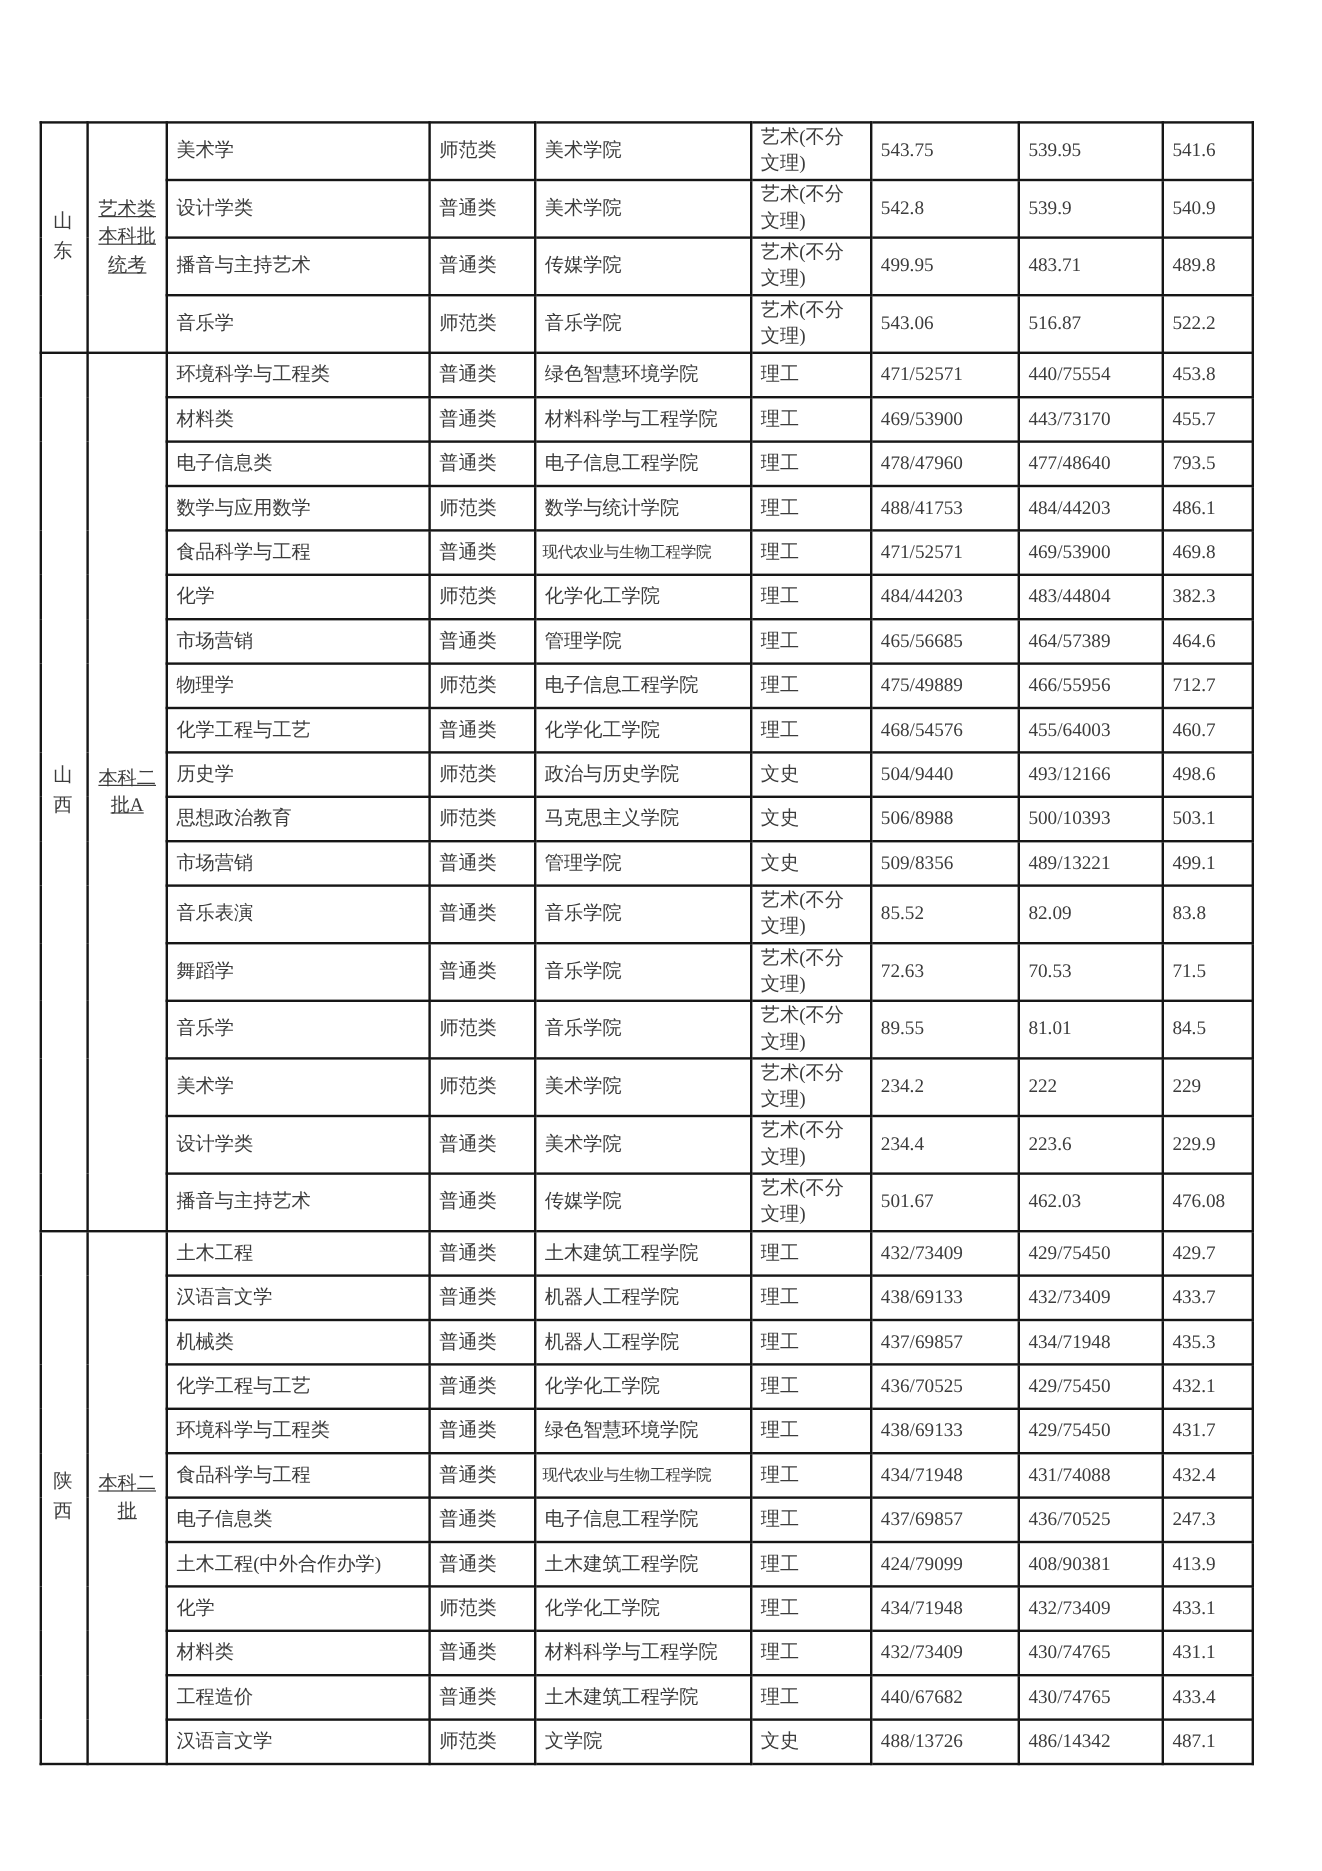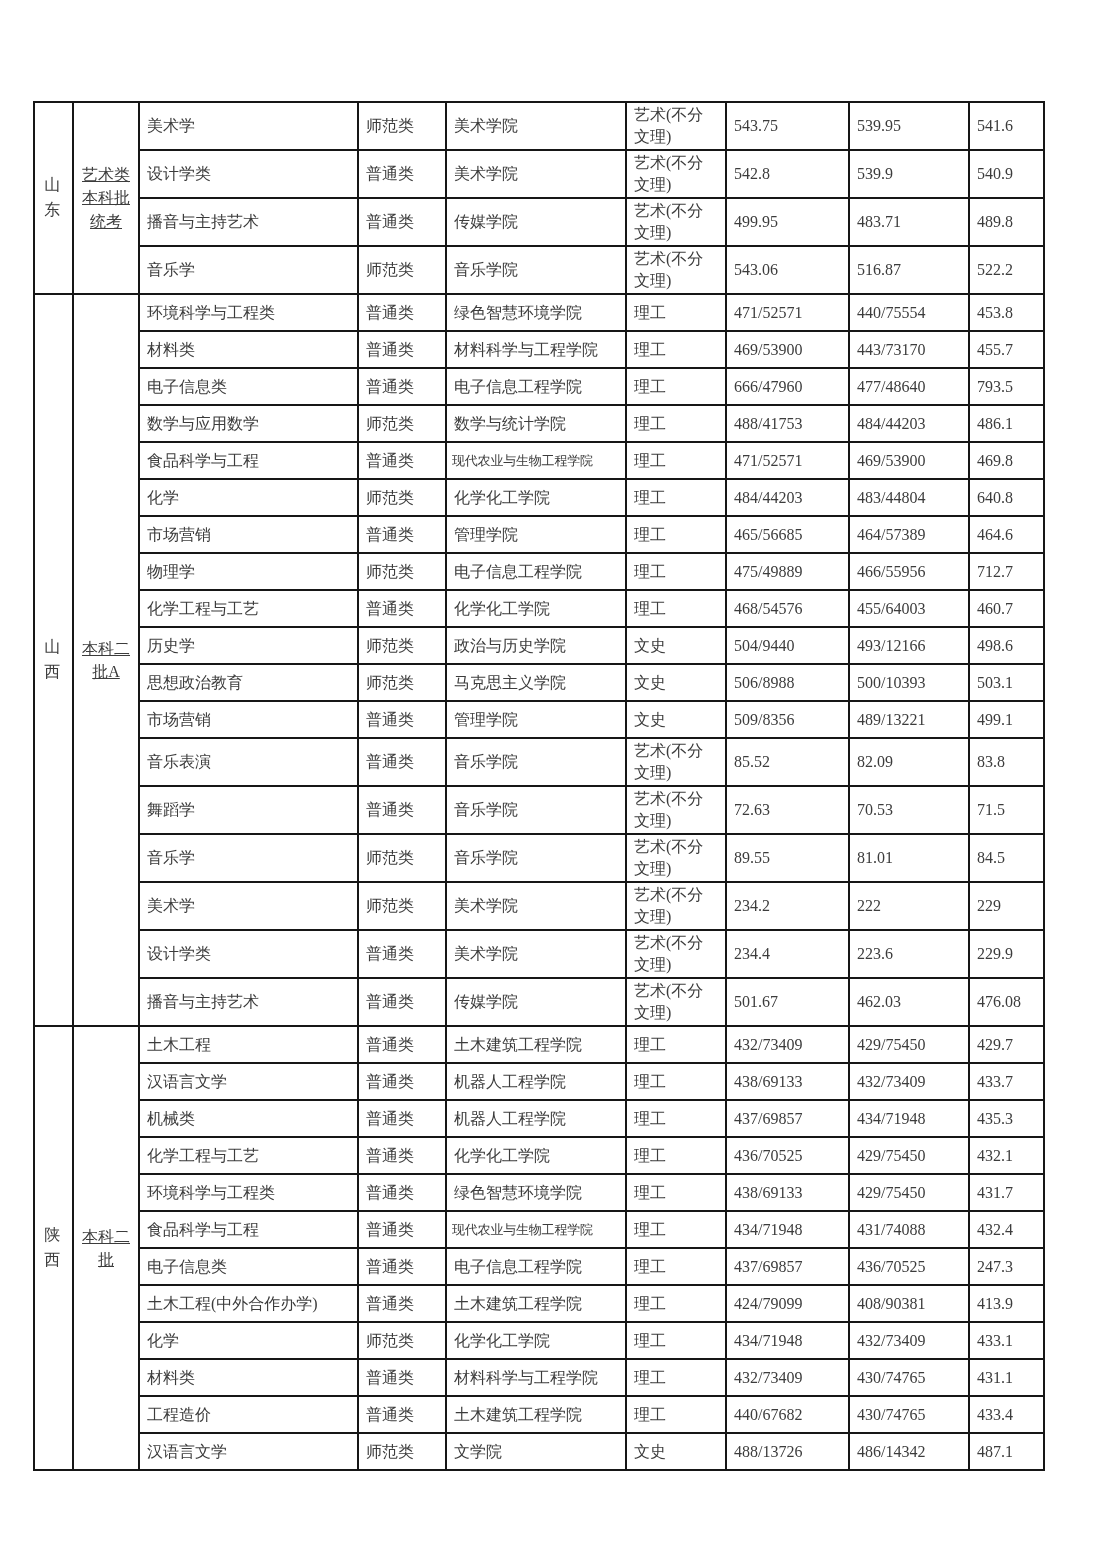--- a/index.html
+++ b/index.html
@@ -55,21 +55,21 @@
     padding: 0 3px;
     line-height: 1.45;
     text-decoration: underline;
   }
   td.cat {
     padding-right: 14px;
     margin-top: 22px;
   }
   td.cond {
     font-size: 13px;
-    font-family: Liberation Sans, sans-serif;
+    font-family: Liberation Mono, monospace;
     letter-spacing: -0.2px;
     padding-left: 5px;
     padding-right: 2px;
   }
 </style>
 </head>
 <body>
 
 <div class="page">
   <table class="score-table">
@@ -141,21 +141,21 @@
           <td class="cat">理工</td>
           <td>469/53900</td>
           <td>443/73170</td>
           <td>455.7</td>
         </tr>
         <tr class="h37">
           <td>电子信息类</td>
           <td>普通类</td>
           <td>电子信息工程学院</td>
           <td class="cat">理工</td>
-          <td>666/47960</td>
+          <td>478/47960</td>
           <td>477/48640</td>
           <td>793.5</td>
         </tr>
         <tr class="h37">
           <td>数学与应用数学</td>
           <td>师范类</td>
           <td>数学与统计学院</td>
           <td class="cat">理工</td>
           <td>488/41753</td>
           <td>484/44203</td>
@@ -170,21 +170,21 @@
           <td>469/53900</td>
           <td>469.8</td>
         </tr>
         <tr class="h37">
           <td>化学</td>
           <td>师范类</td>
           <td>化学化工学院</td>
           <td class="cat">理工</td>
           <td>484/44203</td>
           <td>483/44804</td>
-          <td>640.8</td>
+          <td>382.3</td>
         </tr>
         <tr class="h37">
           <td>市场营销</td>
           <td>普通类</td>
           <td>管理学院</td>
           <td class="cat">理工</td>
           <td>465/56685</td>
           <td>464/57389</td>
           <td>464.6</td>
         </tr>

